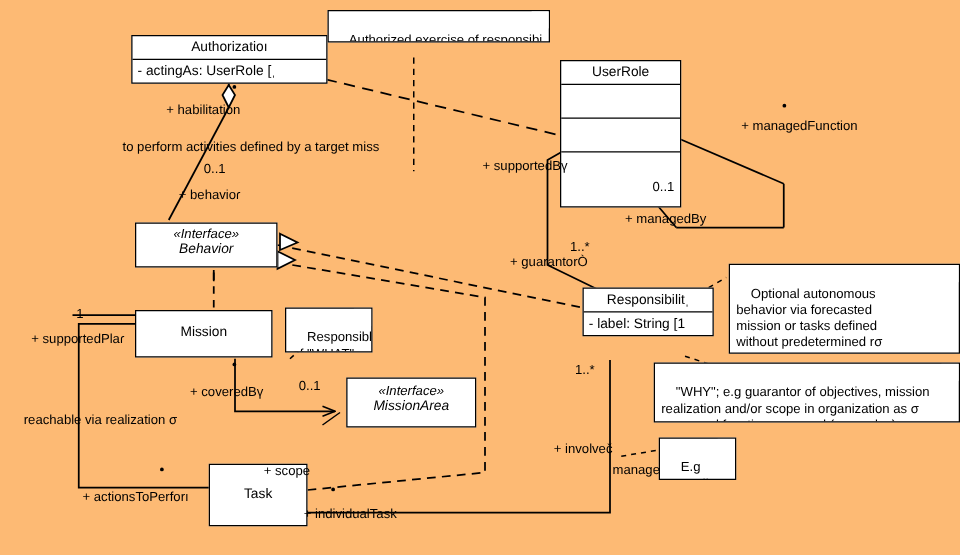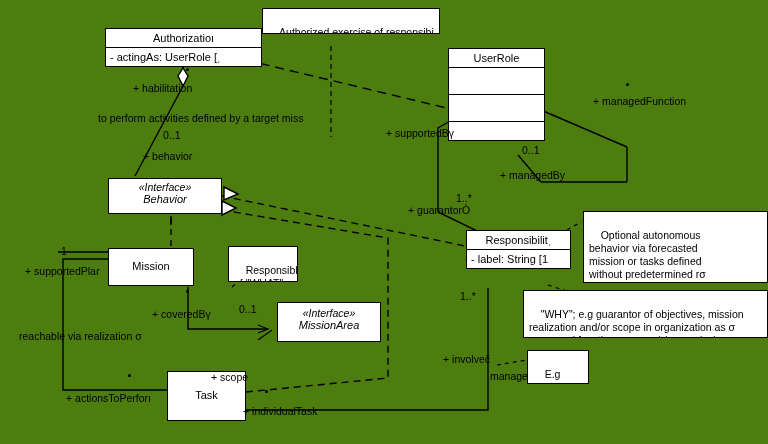--- a/index.html
+++ b/index.html
@@ -1,17 +1,17 @@
 <!DOCTYPE html>
 <html><head>
 <meta charset="utf-8">
 <style>
   html,body{margin:0;padding:0;background:#ffffff;}
   body{font-family:"Liberation Sans","DejaVu Sans",sans-serif;}
-  #canvas{position:relative;width:768px;height:444px;background:#4d7c0f;overflow:hidden;}
+  #canvas{position:relative;width:768px;height:444px;background:#fdba74;overflow:hidden;}
   svg#wires{position:absolute;left:0;top:0;width:768px;height:444px;overflow:visible;}
 
   .uml-class{position:absolute;border:1.4px solid #000;background:#fff;box-sizing:border-box;z-index:5;}
   .uml-class .cname{font-size:11px;text-align:center;padding:3px 2px 3px 2px;white-space:nowrap;overflow:hidden;}
   .uml-class .crow{border-top:1.4px solid #000;font-size:11px;padding:3px 4px;white-space:nowrap;overflow:hidden;}
   .uml-class .cempty{border-top:1.4px solid #000;}
   .stereo{font-style:italic;font-size:10.5px;text-align:center;white-space:nowrap;}
   .iname{font-style:italic;font-size:11px;text-align:center;white-space:nowrap;}
 
   .note{position:absolute;border:1.4px solid #000;background:#fff;box-sizing:border-box;
@@ -83,33 +83,33 @@
     <path d="M497,365 L527,360" stroke="#000" stroke-width="1.2" fill="none" stroke-dasharray="4,4"></path>
 
     <path d="M232,287 L268,255" stroke="#000" stroke-width="1.2" fill="none" stroke-dasharray="4,4"></path>
   </svg>
 
   <div class="uml-class" style="left:105px;top:28px;width:157px;">
     <div class="cname">Authorizatioı</div>
     <div class="crow">- actingAs: UserRole [ˌ</div>
   </div>
 
-  <div class="uml-class" style="left:448px;top:48px;width:97px;height:93px;">
+  <div class="uml-class" style="left:448px;top:48px;width:97px;height:118px;">
     <div class="cname">UserRole</div>
     <div class="cempty" style="height:26px;"></div>
     <div class="cempty" style="height:26px;"></div>
     <div class="cempty" style="height:21px;"></div>
   </div>
 
   <div class="uml-class" style="left:108px;top:178px;width:114px;height:36px;padding-top:2px;">
     <div class="stereo">«Interface»</div>
     <div class="iname">Behavior</div>
   </div>
 
-  <div class="uml-class" style="left:108px;top:248px;width:86px;height:38px;">
+  <div class="uml-class" style="left:108px;top:248px;width:110px;height:38px;">
     <div class="cname" style="padding-top:11px;">Mission</div>
   </div>
 
   <div class="uml-class" style="left:277px;top:302px;width:104px;height:40px;padding-top:4px;">
     <div class="stereo">«Interface»</div>
     <div class="iname">MissionArea</div>
   </div>
 
   <div class="uml-class" style="left:167px;top:371px;width:79px;height:50px;">
     <div class="cname" style="padding-top:17px;">Task</div>

